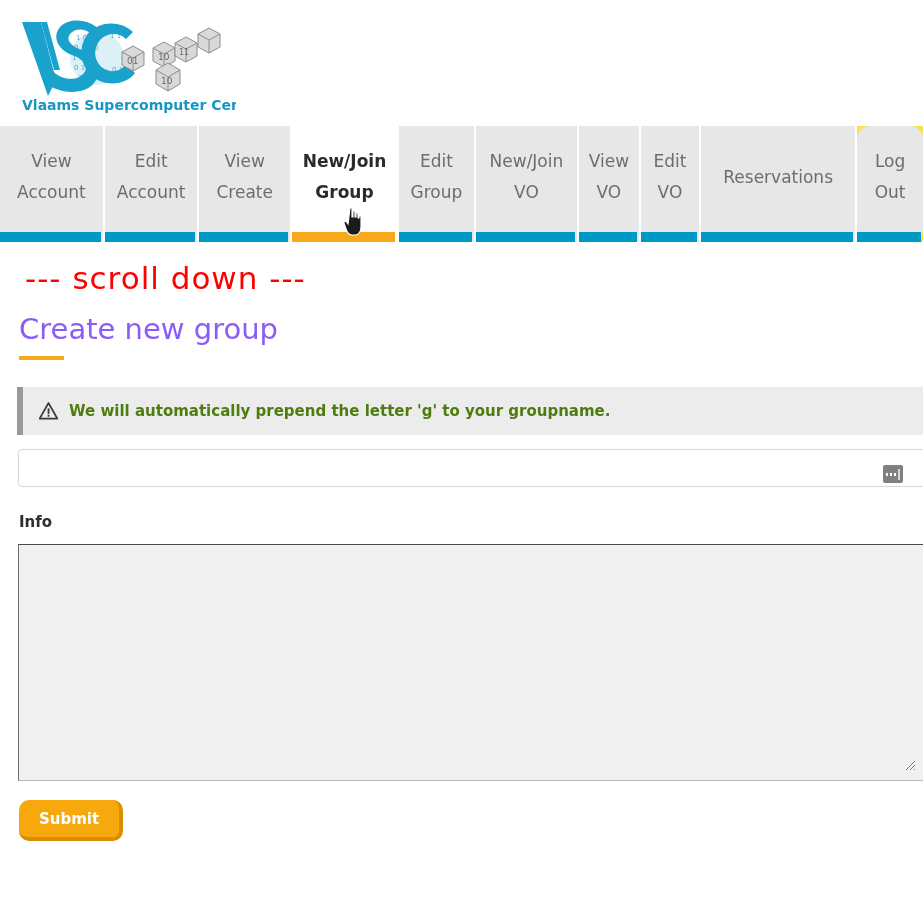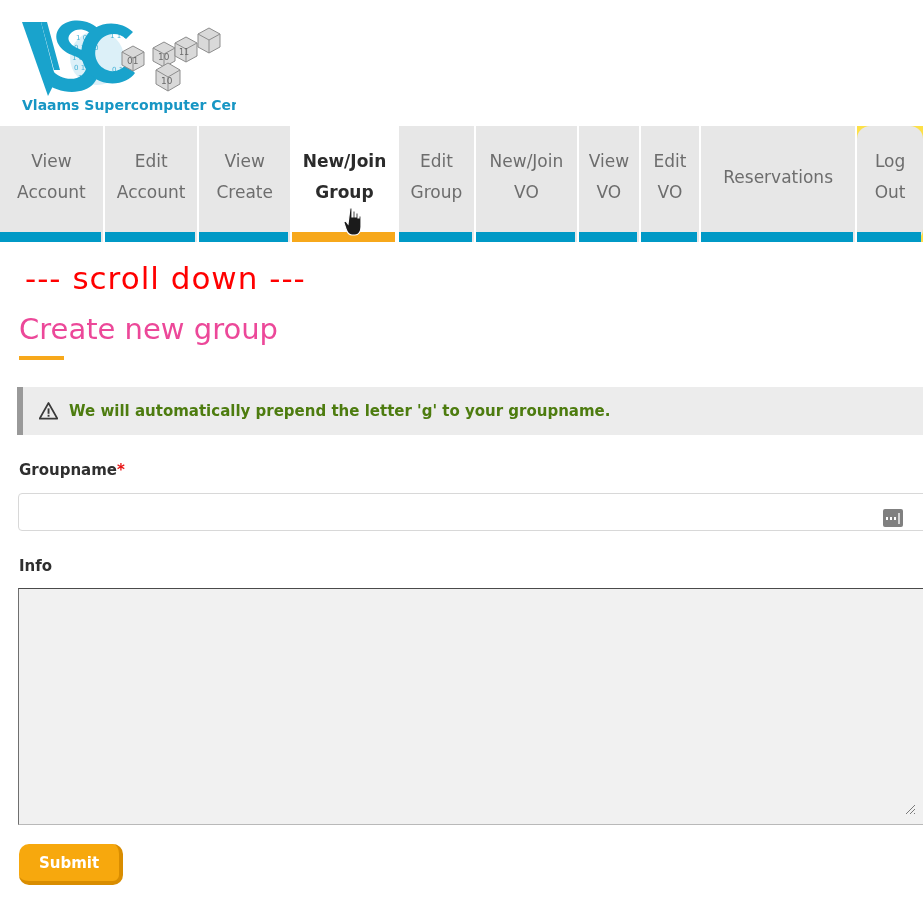--- a/index.html
+++ b/index.html
@@ -101,21 +101,21 @@
     font-family: "DejaVu Sans", sans-serif;
     font-size: 31px;
     letter-spacing: 1px;
     margin: 0;
     padding: 18px 0 0 8px;
     height: 60px;
     white-space: nowrap;
   }
 
   .page-title {
-    color: #ec4899;
+    color: #8b5cf6;
     font-size: 29px;
     font-weight: 400;
     margin: 0;
     padding: 10px 0 0 2px;
     line-height: 34px;
   }
   .title-rule {
     width: 45px;
     height: 4px;
     background: #f7a81b;
@@ -368,23 +368,20 @@
 
   <div class="alert">
     <svg class="warn-icon" width="19" height="18" viewBox="0 0 19 18" xmlns="http://www.w3.org/2000/svg">
       <path d="M9.5 1 L18.3 16.6 H0.7 Z" fill="none" stroke="#3a3a3a" stroke-width="1.7" stroke-linejoin="round"></path>
       <rect x="8.6" y="6.4" width="1.9" height="5.4" fill="#3a3a3a"></rect>
       <rect x="8.6" y="12.8" width="1.9" height="1.9" fill="#3a3a3a"></rect>
     </svg>
     <span>We will automatically prepend the letter 'g' to your groupname.</span>
   </div>
 
-  <div class="field-label">
-    <span>Groupname</span><span class="req">*</span>
-  </div>
 
   <div class="input-wrap">
     <input class="text-input" type="text" value="" placeholder="" style="">
     <span class="input-badge">
       <i></i>
         <i></i>
         <i></i>
         <span class="bar"></span>
     </span>
   </div>

